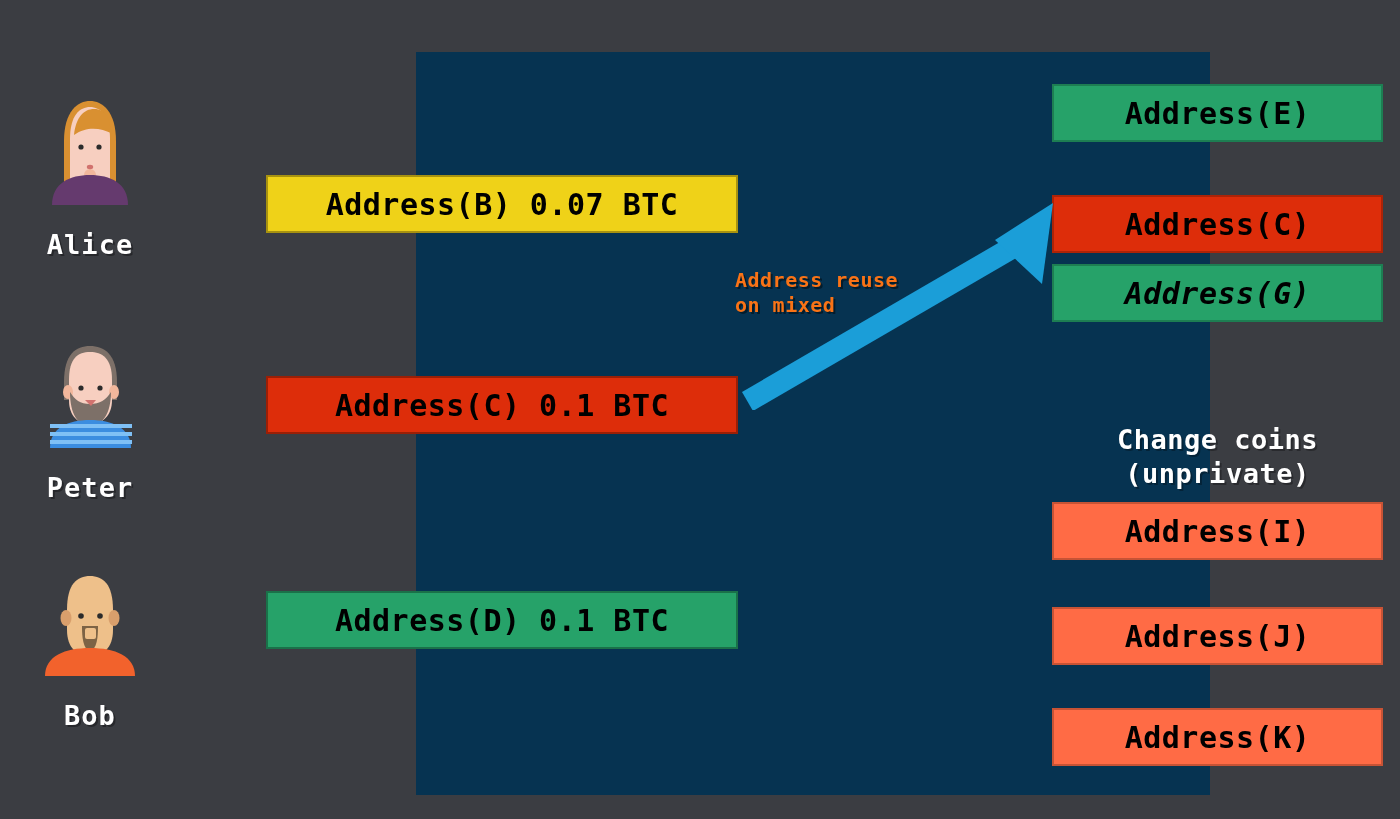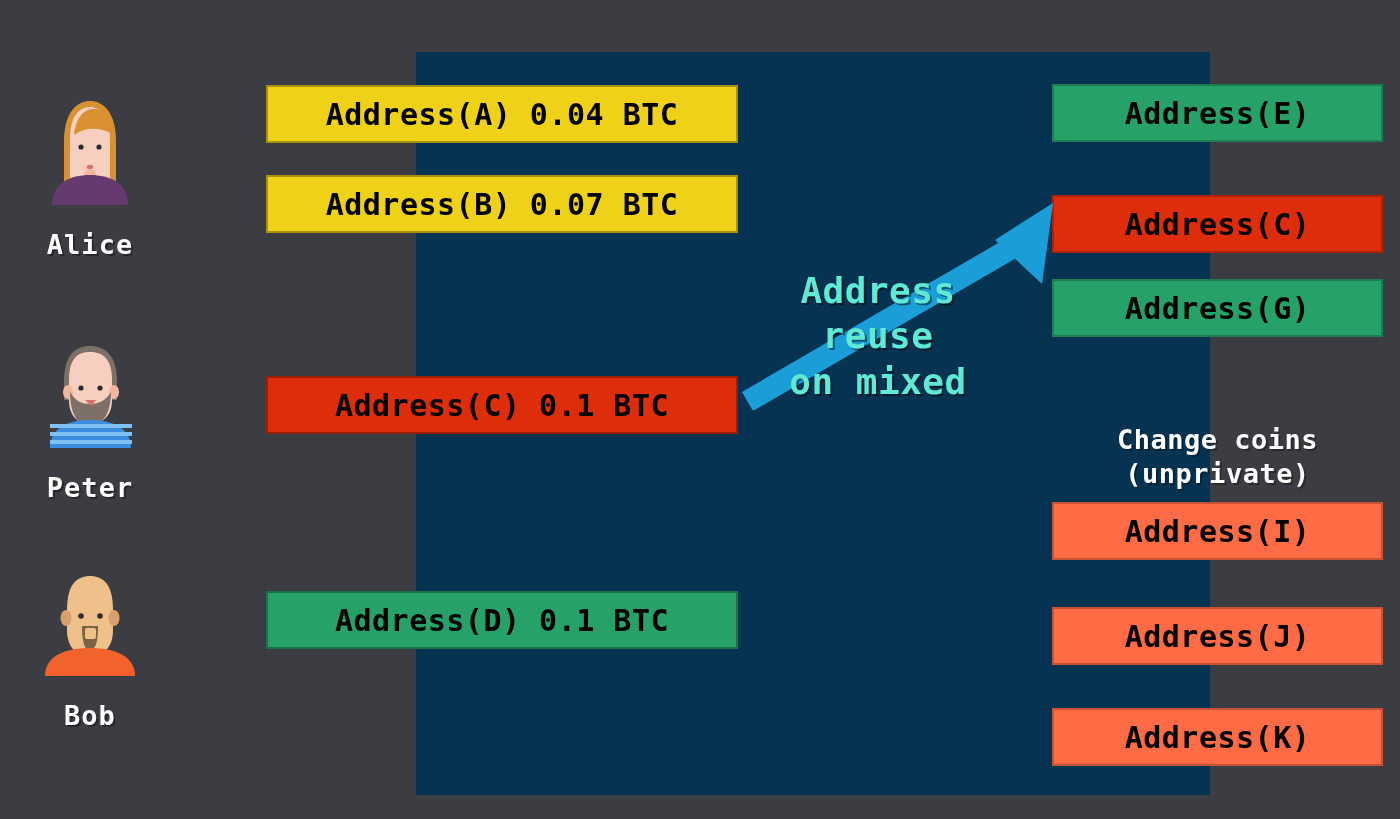--- a/index.html
+++ b/index.html
@@ -90,23 +90,23 @@
     left: 720px;
     top: 180px;
     width: 350px;
     height: 230px;
   }
   #reuse-arrow-label {
     position: absolute;
     left: 735px;
     top: 268px;
     width: 286px;
-    text-align: center;
-    color: #5eead4;
-    font-size: 36px;
+    text-align: left;
+    color: #f97316;
+    font-size: 20px;
     font-weight: 700;
     line-height: 1.26;
     letter-spacing: 0.5px;
     text-shadow: 2px 2px 0 rgba(0,0,0,0.45);
     font-family: "DejaVu Sans Mono", "Liberation Mono", monospace;
     z-index: 5;
   }
 </style>
 </head>
 <body>
@@ -158,28 +158,27 @@
       <ellipse cx="79" cy="52" rx="5.5" ry="8" fill="#d99f6c"></ellipse>
       <circle cx="46" cy="50" r="2.8" fill="#2b2b2b"></circle>
       <circle cx="65" cy="50" r="2.8" fill="#2b2b2b"></circle>
       <path d="M47 60 C47 72 48 82 55 86 C62 82 63 72 63 60 Z" fill="#7d6345"></path>
       <rect x="50" y="62" width="11" height="11" rx="2" fill="#eec08a"></rect>
       <path d="M10 110 C10 90 30 82 55 82 C80 82 100 90 100 110 Z" fill="#f2622c"></path>
     </svg>
     <span class="person-name">Bob</span>
   </div>
 
-  <div class="addr-box left-box c-yellow" style="top:85px;">Address(A) 0.04 BTC</div>
   <div class="addr-box left-box c-yellow" style="top:175px;">Address(B) 0.07 BTC</div>
   <div class="addr-box left-box c-red" style="top:360px;">Address(C) 0.1 BTC</div>
   <div class="addr-box left-box c-green" style="top:591px;">Address(D) 0.1 BTC</div>
 
   <div class="addr-box right-box c-green" style="top:84px;">Address(E)</div>
   <div class="addr-box right-box c-red" style="top:179px;">Address(C)</div>
-  <div class="addr-box right-box c-green" style="top:279px;">Address(G)</div>
+  <div class="addr-box right-box c-green" style="top:264px;font-style:italic;">Address(G)</div>
 
   <div class="col-heading" style="top:423px;">
     <span>Change coins</span><br>
     <span>(unprivate)</span>
   </div>
   <div class="addr-box right-box c-orange" style="top:502px;">Address(I)</div>
   <div class="addr-box right-box c-orange" style="top:607px;">Address(J)</div>
   <div class="addr-box right-box c-orange" style="top:708px;">Address(K)</div>
 
   <svg id="reuse-arrow" viewBox="0 0 350 230">

